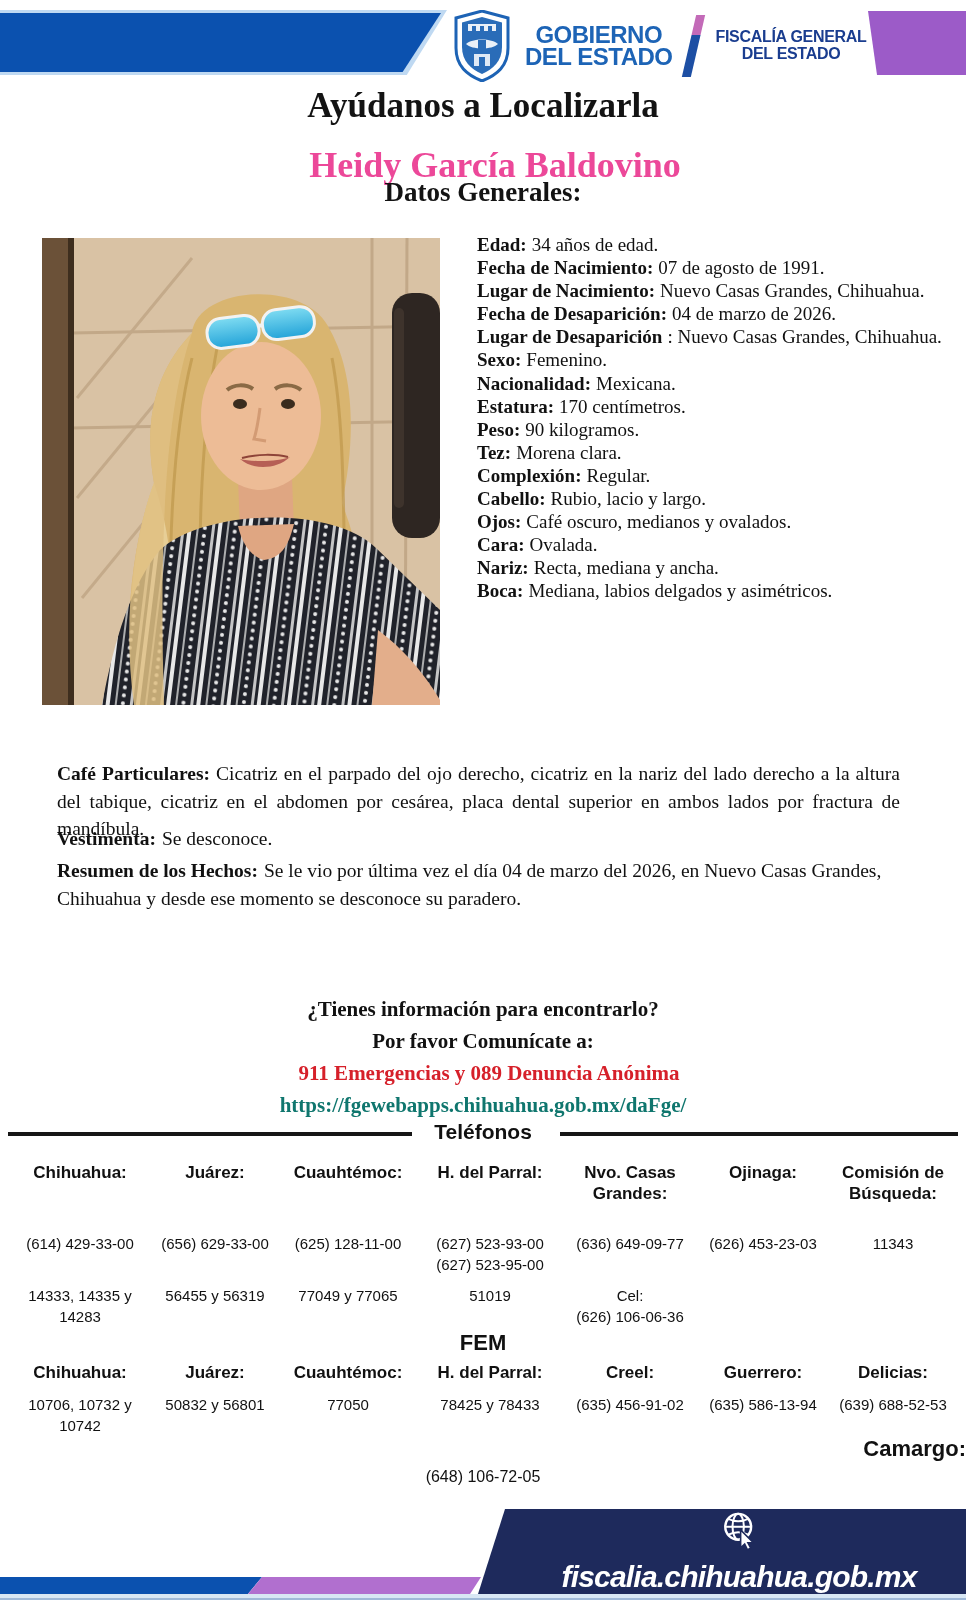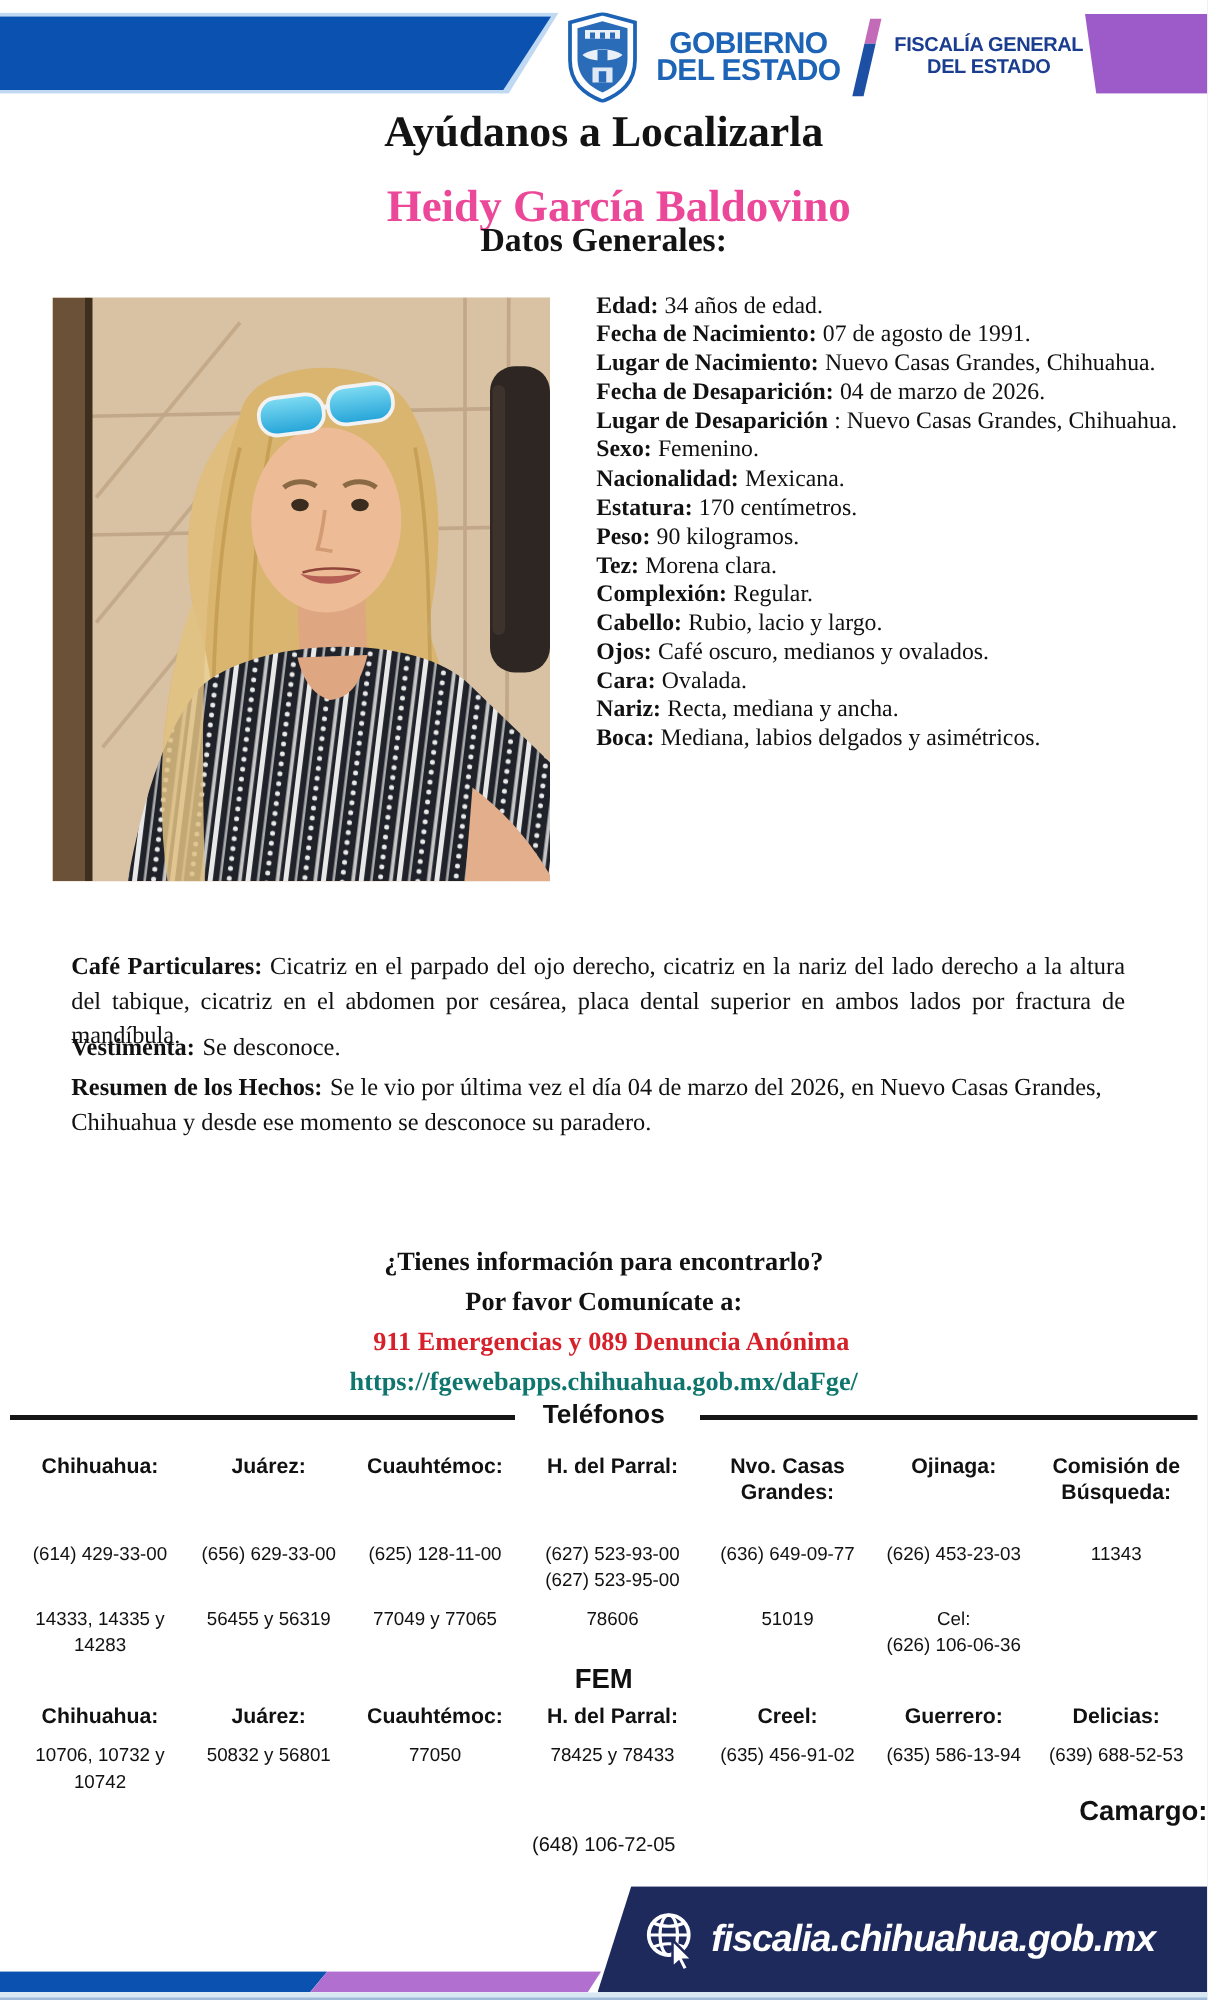--- a/index.html
+++ b/index.html
@@ -72,21 +72,21 @@
   .grid-fem-head{top:1362px;}
   .grid-fem-r1{top:1394px;}
   .camargo-h{position:absolute;top:1436px;left:0;width:100%;text-align:right;margin:0;
         font-family:"Liberation Sans",sans-serif;font-weight:bold;font-size:22px;}
   .camargo-v{position:absolute;top:1468px;left:0;width:100%;text-align:center;margin:0;
         font-family:"Liberation Sans",sans-serif;font-size:16px;}
 
   
   .footer-navy{position:absolute;top:1509px;left:478px;width:488px;height:85px;background:#1E2A5C;
         clip-path:polygon(27px 0,100% 0,100% 100%,0 100%);
-        display:flex;align-items:center;padding-left:34px;box-sizing:border-box;gap:9px;}
+        display:flex;align-items:center;padding-left:34px;box-sizing:border-box;gap:9px;flex-direction:column;}
   .footer-url{color:#ffffff;font-family:"Liberation Sans",sans-serif;font-weight:bold;font-style:italic;
         font-size:30px;letter-spacing:-0.8px;cursor:pointer;}
   .strip-blue{position:absolute;top:1577px;left:0;width:262px;height:17px;background:#0B51AF;
         clip-path:polygon(0 0,100% 0,94.6% 100%,0 100%);}
   .strip-purple{position:absolute;top:1577px;left:248px;width:233px;height:17px;background:#B16FCF;
         clip-path:polygon(6% 0,100% 0,95.3% 100%,0 100%);}
   .strip-light{position:absolute;top:1594px;left:0;width:966px;height:6px;background:#D8E7F4;
         border-bottom:2px solid #9FB9D8;box-sizing:border-box;}
 </style>
 </head>
@@ -252,21 +252,20 @@
 (627) 523-95-00</div>
     <div class="tcell">(636) 649-09-77</div>
     <div class="tcell">(626) 453-23-03</div>
     <div class="tcell">11343</div>
   </div>
   <div class="tgrid tnum grid-tel-r2">
     <div class="tcell">14333, 14335 y
 14283</div>
     <div class="tcell">56455 y 56319</div>
     <div class="tcell">77049 y 77065</div>
-    <div class="tcell">78606</div>
     <div class="tcell">51019</div>
     <div class="tcell">Cel:
 (626) 106-06-36</div>
     <div class="tcell"></div>
   </div>
 
   <h4 class="fem-heading">FEM</h4>
   <div class="tgrid thead grid-fem-head">
     <div class="tcell">Chihuahua:</div>
     <div class="tcell">Juárez:</div>

